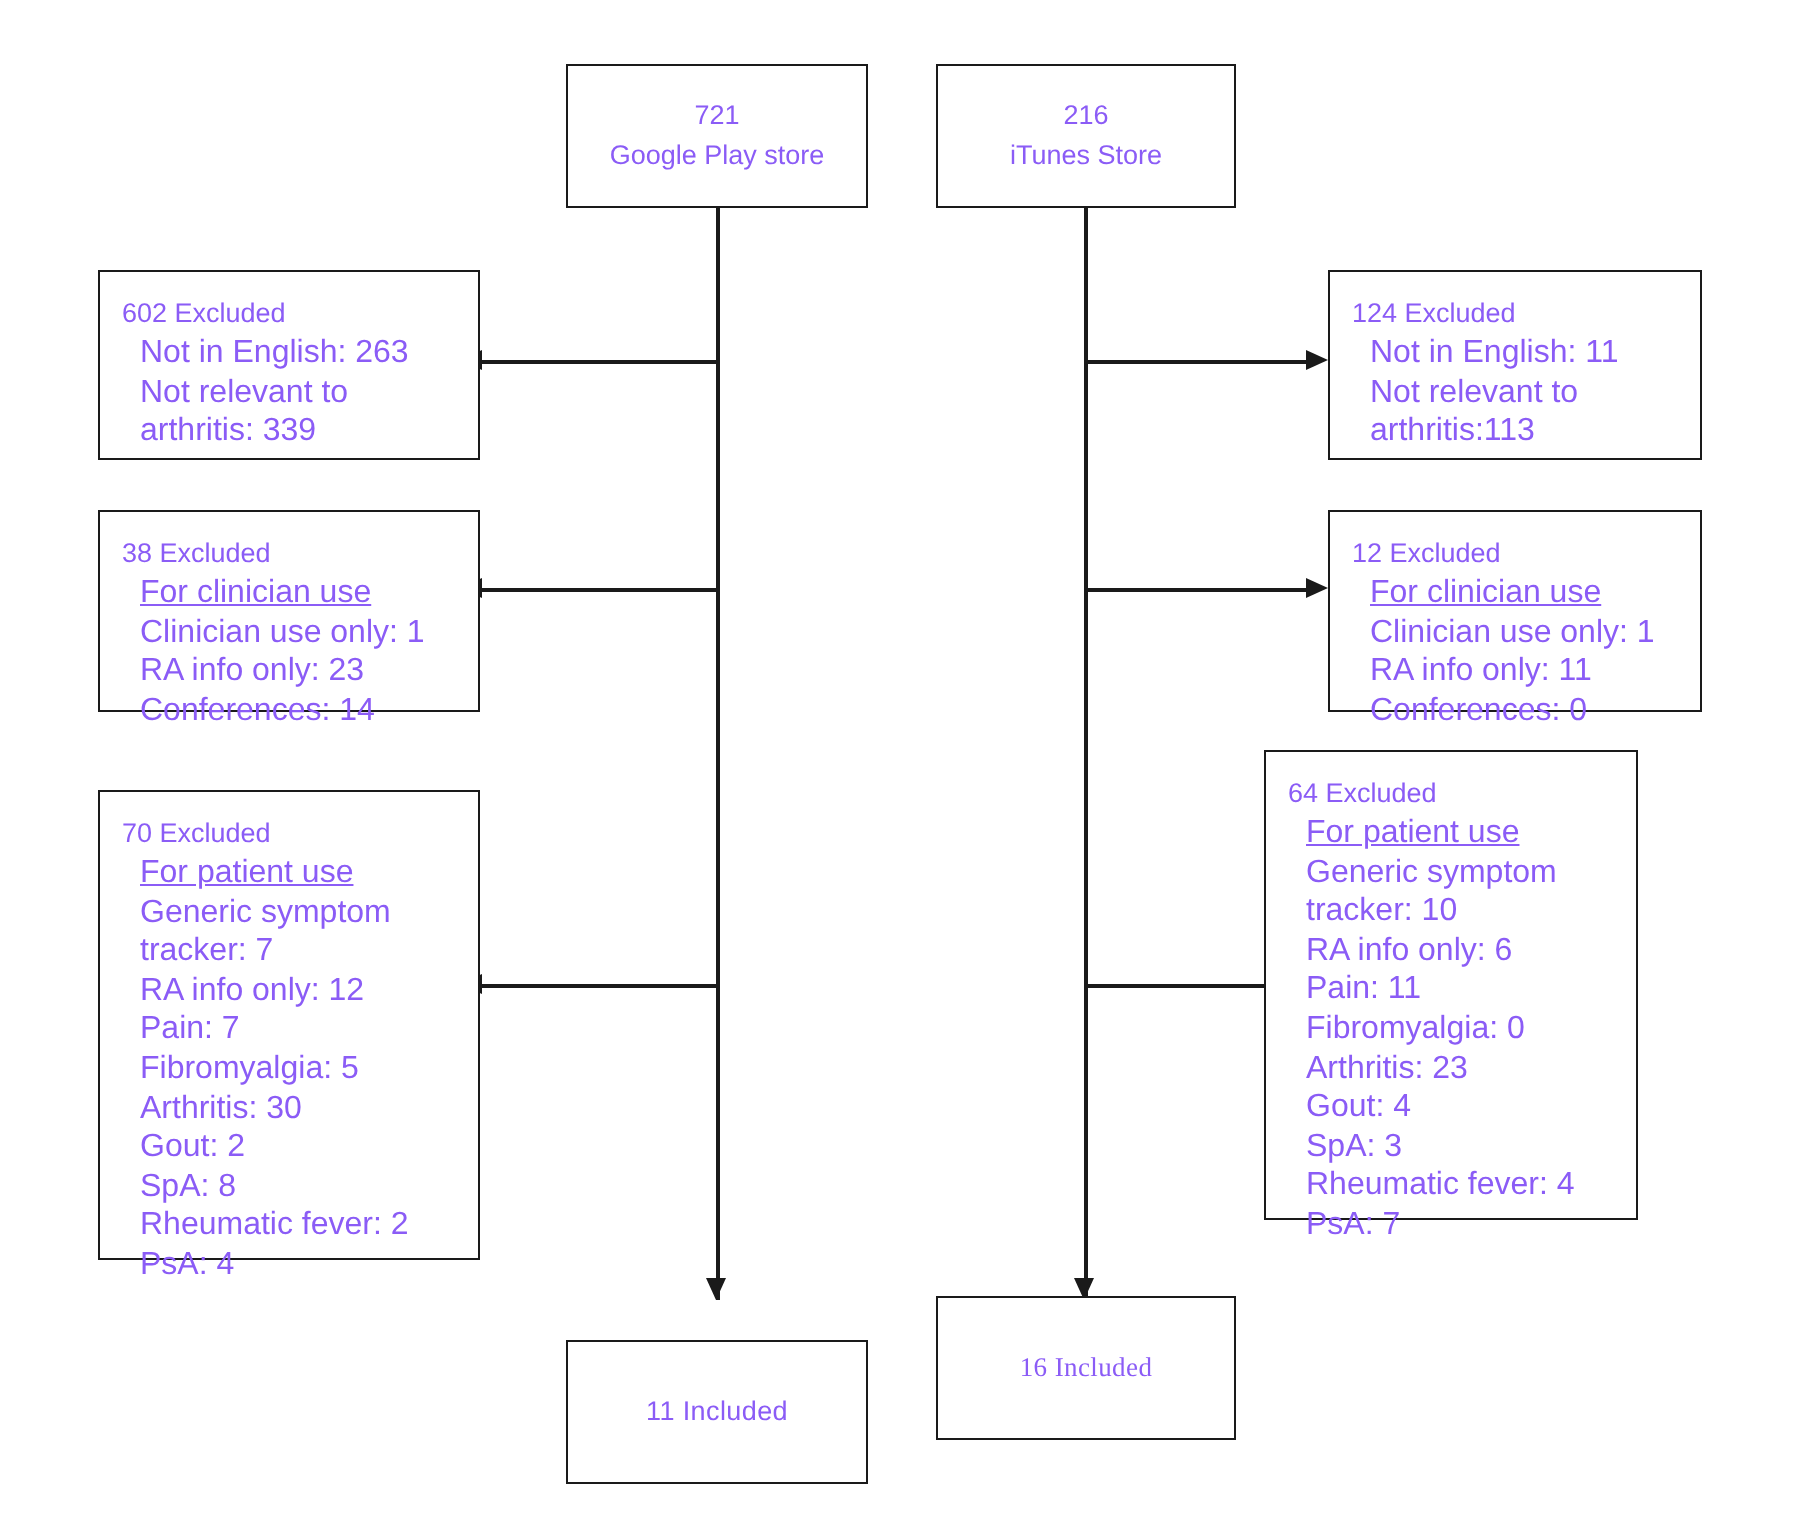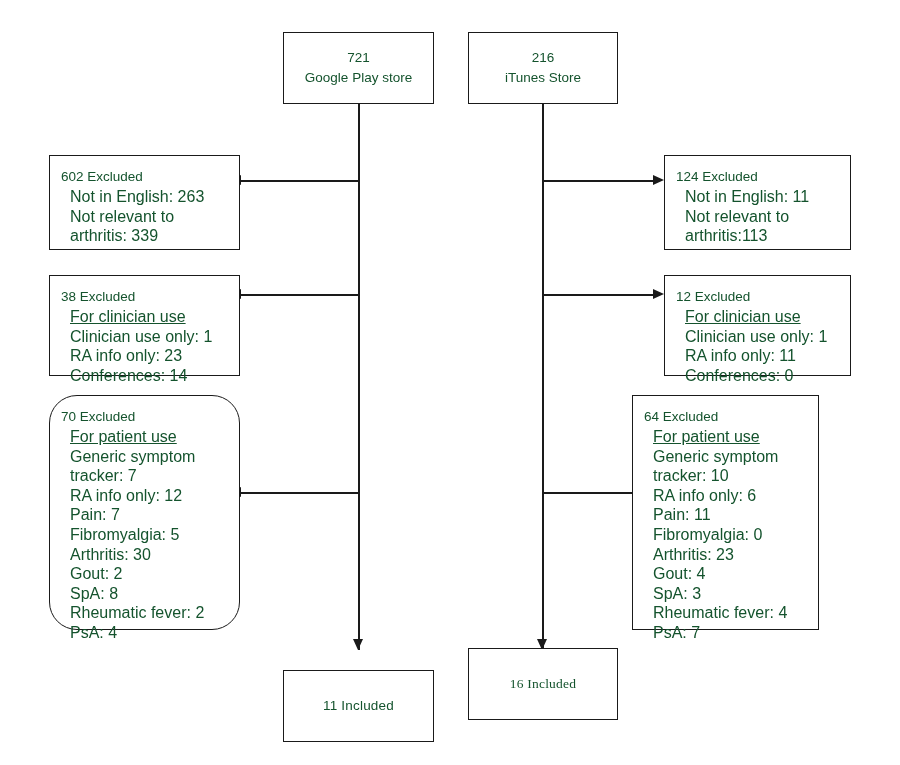--- a/index.html
+++ b/index.html
@@ -19,38 +19,37 @@
     background: #ffffff;
     overflow: hidden;
   }
   .box {
     position: absolute;
     box-sizing: border-box;
     border: 1.6px solid #1a1a1a;
     background: #ffffff;
     font-size: 13.5px;
     line-height: 19.6px;
-    color: #14532d;
+    color: #8b5cf6;
   }
   .box-source {
     display: flex;
     flex-direction: column;
     align-items: center;
     justify-content: center;
     text-align: center;
   }
   .box-included {
     display: flex;
     align-items: center;
     justify-content: center;
     text-align: center;
   }
   .box-excluded {
     padding: 11px 0 0 11px;
-    margin-top: 20px;
   }
   .ex-title {
     display: block;
     font-size: 13.5px;
     line-height: 20px;
     white-space: nowrap;
   }
   .ex-sub {
     display: block;
     margin-left: 9px;
@@ -151,21 +150,21 @@
   </div>
 
   <div class="box box-excluded" style="left:49px; top:255px; width:191px; height:101px;">
     <span class="ex-title">38 Excluded</span>
     <span class="ex-sub underlined">For clinician use</span>
     <span class="ex-sub">Clinician use only: 1</span>
     <span class="ex-sub">RA info only: 23</span>
     <span class="ex-sub">Conferences: 14</span>
   </div>
 
-  <div class="box box-excluded" style="left:49px; top:375px; width:191px; height:235px;border-radius:28px;">
+  <div class="box box-excluded" style="left:49px; top:395px; width:191px; height:235px;">
     <span class="ex-title">70 Excluded</span>
     <span class="ex-sub underlined">For patient use</span>
     <span class="ex-sub">Generic symptom</span>
     <span class="ex-sub">tracker: 7</span>
     <span class="ex-sub">RA info only: 12</span>
     <span class="ex-sub">Pain: 7</span>
     <span class="ex-sub">Fibromyalgia: 5</span>
     <span class="ex-sub">Arthritis: 30</span>
     <span class="ex-sub">Gout: 2</span>
     <span class="ex-sub">SpA: 8</span>

